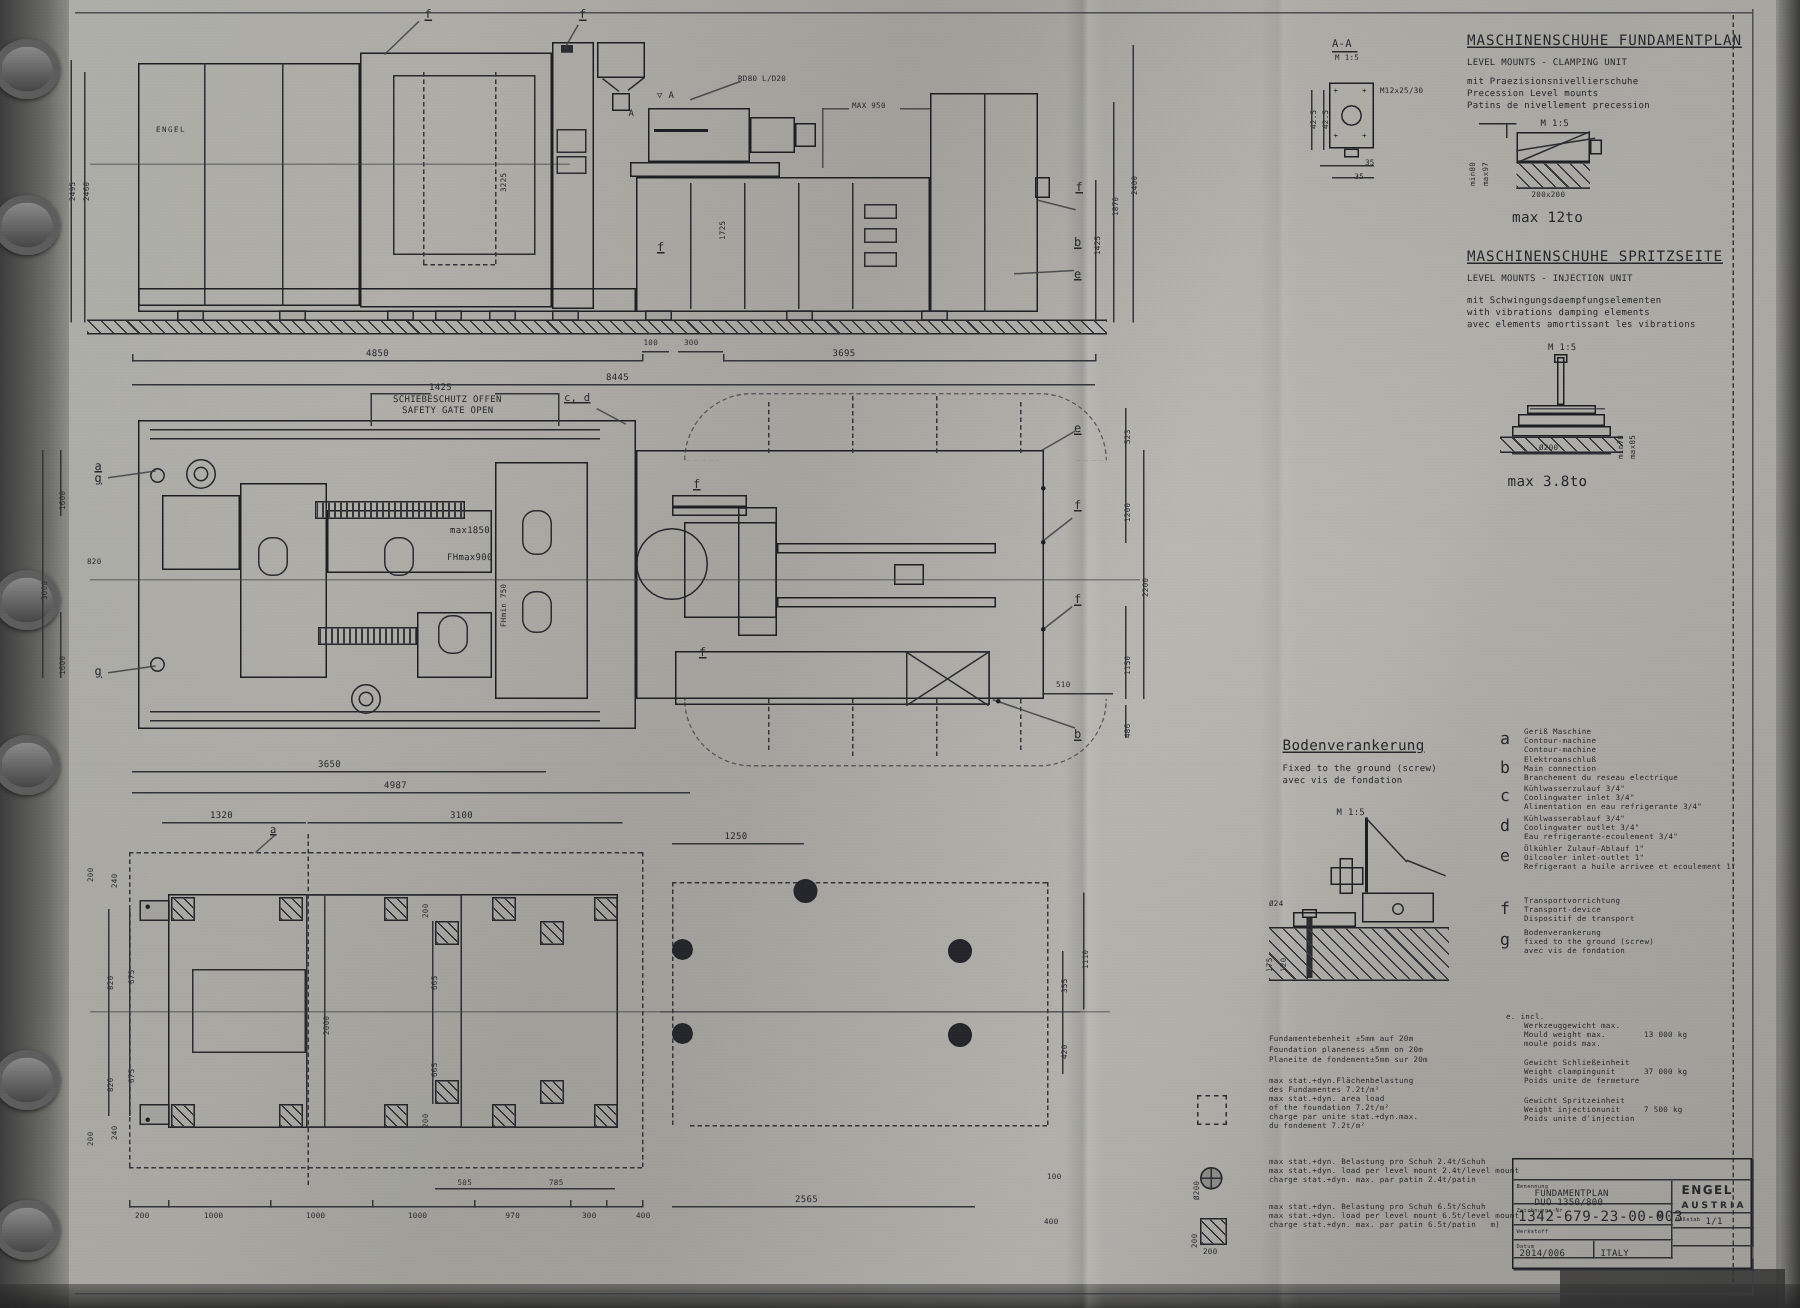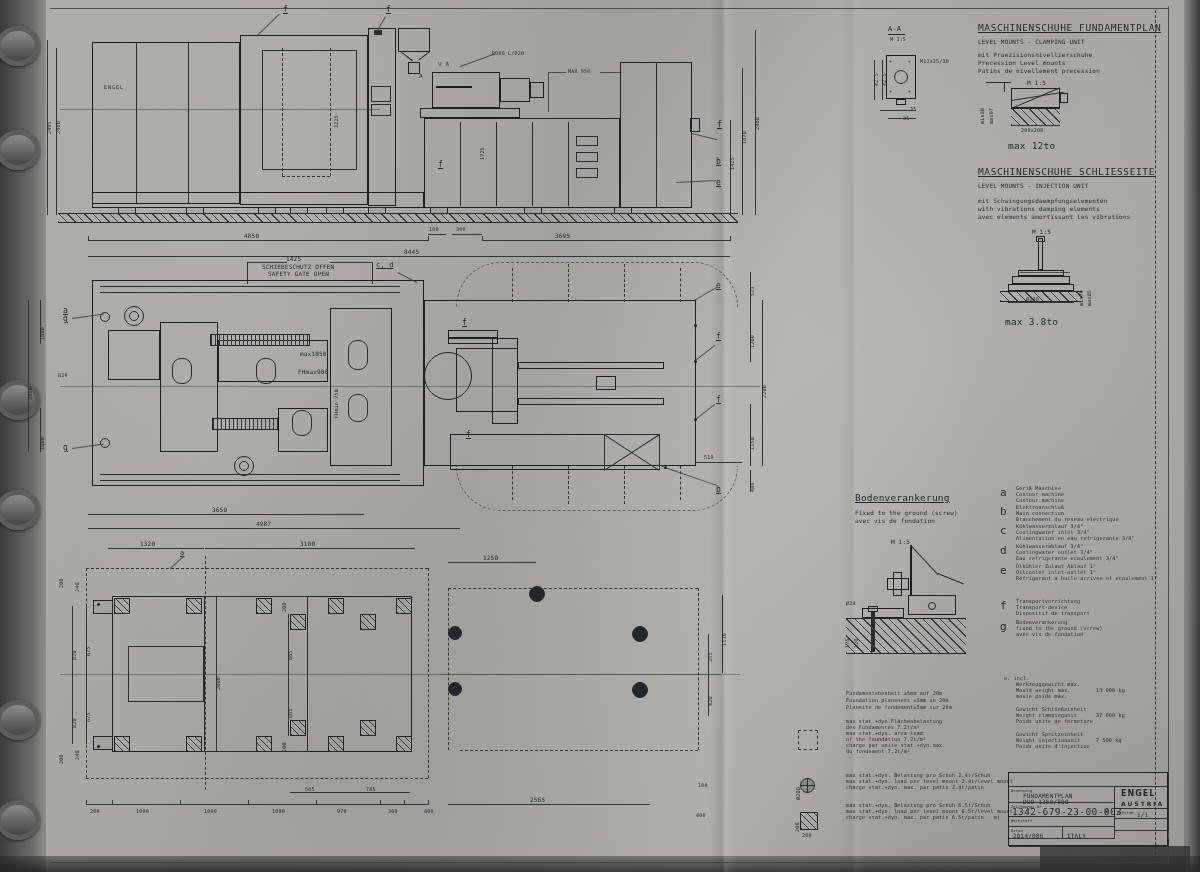--- a/index.html
+++ b/index.html
@@ -453,21 +453,21 @@
     <div class="ln h" style="left:986px;top:82px;width:25px;"></div>
     <div class="ln v" style="left:1004px;top:82px;height:10px;"></div>
     <div class="t t5 vtext" style="left:979px;top:124px;">min80</div>
     <div class="t t5 vtext" style="left:988px;top:124px;">max97</div>
     <div class="t t5" style="left:1021px;top:127px;">200x200</div>
     <div class="dim" style="left:1011px;top:125px;width:49px;"></div>
     <div class="t t9" style="left:1008px;top:140px;">max 12to</div>
   </div>
 
   <div>
-    <div class="t t9 ul" style="left:978px;top:166px;letter-spacing:.6px;">MASCHINENSCHUHE SCHLIESSEITE</div>
+    <div class="t t9 ul" style="left:978px;top:166px;letter-spacing:.6px;">MASCHINENSCHUHE SPRITZSEITE</div>
     <div class="t t6" style="left:978px;top:182px;">LEVEL MOUNTS - INJECTION UNIT</div>
     <div class="t t6" style="left:978px;top:197px;">mit Schwingungsdaempfungselementen</div>
     <div class="t t6" style="left:978px;top:205px;">with vibrations damping elements</div>
     <div class="t t6" style="left:978px;top:213px;">avec elements amortissant les vibrations</div>
     <div class="t t6" style="left:1032px;top:228px;">M 1:5</div>
     <div class="boxt" style="left:1038px;top:238px;width:5px;height:32px;"></div>
     <div class="boxt" style="left:1036px;top:236px;width:9px;height:6px;"></div>
     <div class="boxt" style="left:1018px;top:270px;width:46px;height:6px;"></div>
     <div class="boxt" style="left:1012px;top:276px;width:58px;height:8px;"></div>
     <div class="boxt" style="left:1008px;top:284px;width:66px;height:7px;"></div>

